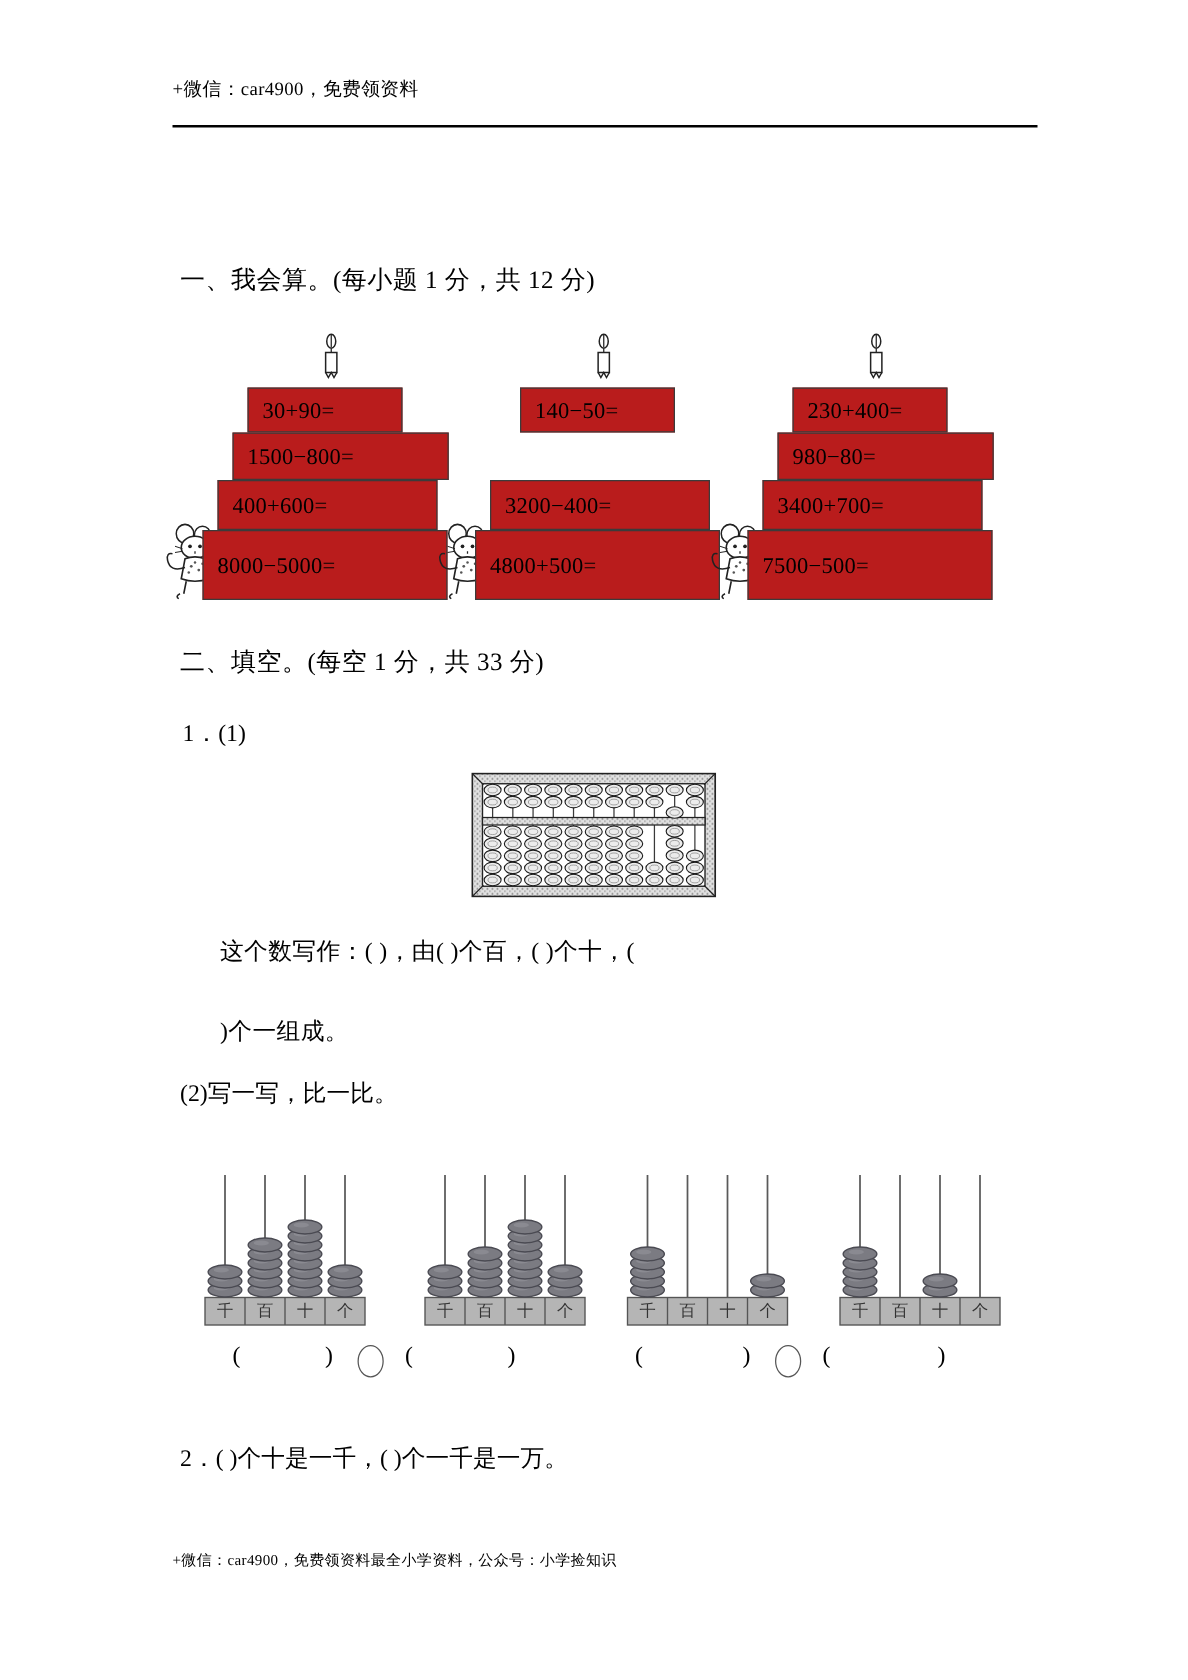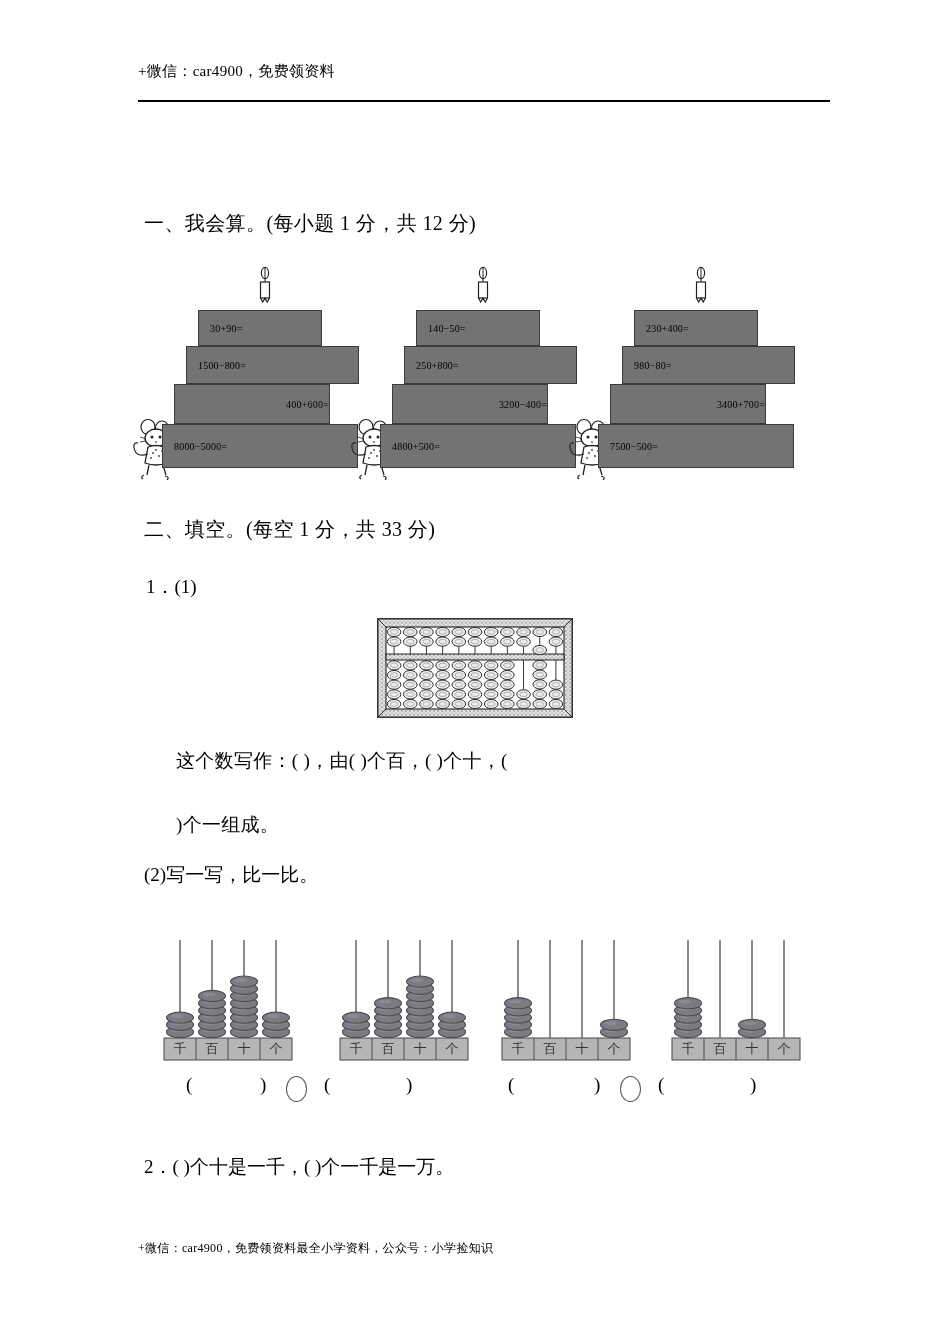--- a/index.html
+++ b/index.html
@@ -115,40 +115,40 @@
     left: 50%;
     margin-left: -9px;
     top: 4px;
     width: 18px;
     height: 44px;
   }
 
   .tier {
     position: absolute;
     border: 1.4px solid #3b3b3b;
-    background: #737373;
+    background: #b91c1c;
     box-sizing: border-box;
-    font-size: 10px;
+    font-size: 18px;
     font-family: "Liberation Serif", "DejaVu Serif", serif;
     display: flex;
     align-items: center;
     white-space: nowrap;
     letter-spacing: 0.2px;
   }
   .tier span { padding-left: 11px; }
 
   .t0 { height: 36px; top: 48px; }
   .t1 { height: 38px; top: 84px; }
   .t2 { height: 40px; top: 122px; }
-  .t3 { height: 44px; top: 162px; }
+  .t3 { height: 56px; top: 162px; }
 
   
   .cake .t0 { left: 38px; width: 124px; }
   .cake .t1 { left: 26px; width: 173px; }
-  .cake .t2 { left: 14px; width: 156px; justify-content: flex-end; }
+  .cake .t2 { left: 14px; width: 176px; }
   .cake .t3 { left: 2px;  width: 196px; }
 
   .mouse {
     position: absolute;
     left: -28px;
     bottom: 0px;
     width: 52px;
     height: 70px;
   }
 
@@ -293,23 +293,20 @@
           <circle cx="30" cy="41" r="1" fill="#555"></circle>
         <circle cx="19" cy="48" r="1" fill="#555"></circle>
         <path d="M34 38 q8 -6 7 -14" fill="none" stroke="#222" stroke-width="1.2"></path>
         <path d="M40 23 l2 -3 M41 24 l3 -1" stroke="#222" stroke-width="1"></path>
         <path d="M17 55 l-2 10 M31 55 l3 10" stroke="#222" stroke-width="1.3" fill="none"></path>
         <path d="M12 65 q-4 2 -1 4 M33 66 q5 1 2 4" fill="#fff" stroke="#222" stroke-width="1.2"></path>
         <path d="M16 44 q-12 4 -14 -6 q-1 -6 4 -5" fill="none" stroke="#222" stroke-width="1.2"></path>
       </svg>
       <div class="tier t0">
           <span>140−50=</span>
-        </div>
-      <div class="tier t1">
-          <span>250+800=</span>
         </div>
       <div class="tier t2">
           <span>3200−400=</span>
         </div>
       <div class="tier t3">
           <span>4800+500=</span>
         </div>
     </div>
 
     <div class="cake" id="cake2">

